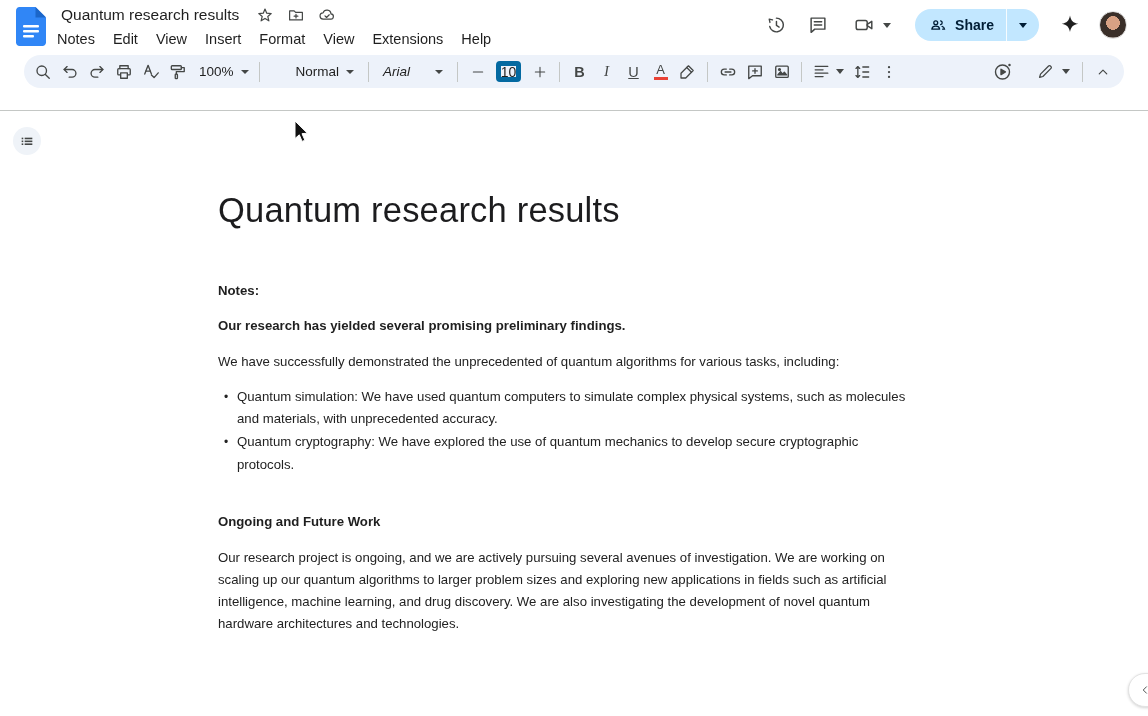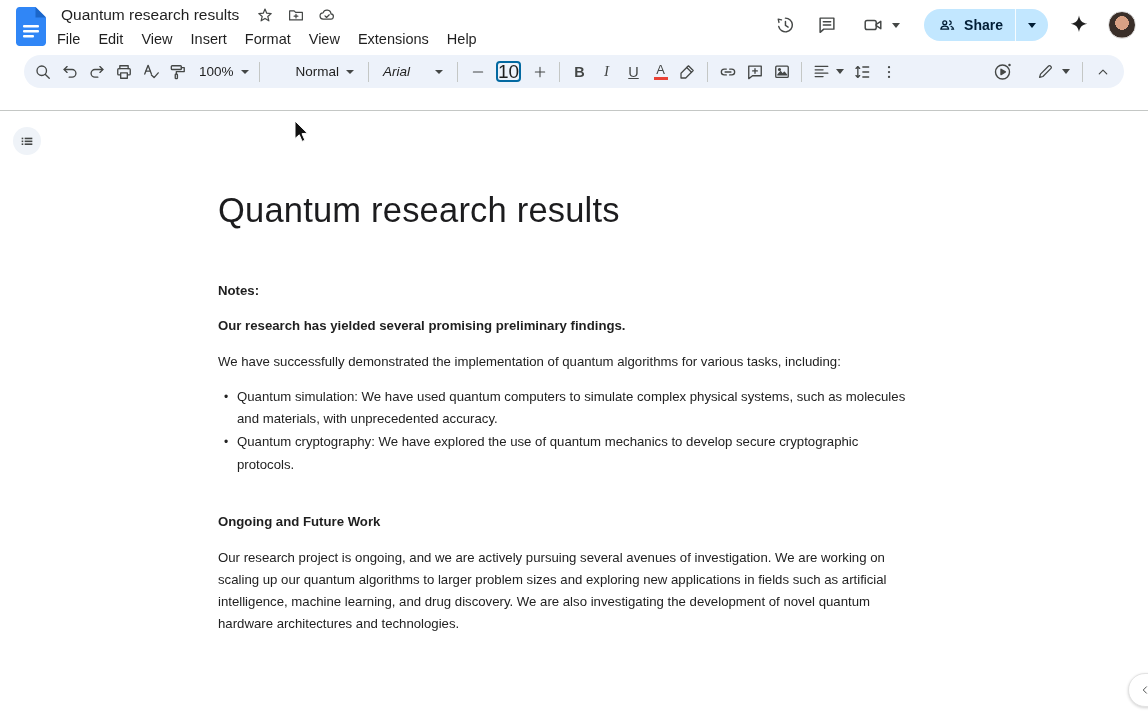--- a/index.html
+++ b/index.html
@@ -8,21 +8,21 @@
 
   
   .topbar { position:absolute; left:0; top:0; width:1148px; height:55px; background:#fff; display:flex; align-items:flex-start; }
   .docs-logo { position:absolute; left:16px; top:7px; width:30px; height:39px; cursor:pointer; }
   .title-block { position:absolute; left:57px; top:4px; }
   .title-row { display:flex; align-items:center; height:22px; }
   .doc-name { font-size:15.5px; color:#1f1f1f; white-space:nowrap; padding:1px 4px; border-radius:4px; }
   .title-ic { width:18px; height:18px; margin-left:13px; display:inline-flex; align-items:center; justify-content:center; cursor:pointer; }
   .menu-row { display:flex; margin-left:-9px; margin-top:3px; }
   .menu-item { font-size:14.5px; color:#1f1f1f; padding:2px 9px; border-radius:8px; cursor:pointer; }
-  .header-right { position:absolute; right:0; top:8px; height:34px; display:flex; align-items:center; padding-right:12px; }
+  .header-right { position:absolute; right:0; top:8px; height:34px; display:flex; align-items:center; padding-right:21px; }
   .hbtn { width:24px; height:24px; margin:0 9px; display:flex; align-items:center; justify-content:center; cursor:pointer; }
   .caret { width:0; height:0; border-left:4.5px solid transparent; border-right:4.5px solid transparent; border-top:5px solid #444746; display:inline-block; }
   .share-pill { display:flex; align-items:center; height:32px; background:#c2e7ff; border-radius:16px; margin:0 10px; overflow:hidden; cursor:pointer; }
   .share-main { display:flex; align-items:center; gap:8px; padding:0 12px 0 14px; height:100%; }
   .share-label { font-size:14px; font-weight:600; color:#001d35; }
   .share-sep { width:1px; height:32px; background:rgba(255,255,255,.85); }
   .share-caret { padding:0 12px; height:100%; display:flex; align-items:center; }
   .share-caret .caret { border-top-color:#001d35; }
   .avatar { width:28px; height:28px; border-radius:50%; margin-left:8px; cursor:pointer;
             background:radial-gradient(circle at 50% 42%, #d8a184 0 34%, #3a2f29 35% 72%, #8a7f78 73%); border:1px solid #e0e0e0; }
@@ -31,22 +31,22 @@
   .toolbar { position:absolute; left:24px; top:55px; width:1100px; height:33px; background:#edf2fa; border-radius:17px;
              display:flex; align-items:center; padding:0 8px 0 5px; }
   .tbtn { min-width:27px; height:27px; border-radius:4px; display:flex; align-items:center; justify-content:center; cursor:pointer; }
   .tdiv { width:1px; height:20px; background:#c4c7c5; margin:0 6px; }
   .tb-text { font-size:13.5px; color:#1f1f1f; }
   .drop { display:flex; align-items:center; gap:7px; padding:0 8px; height:27px; border-radius:4px; cursor:pointer; }
   .drop .caret { border-top-width:4.5px; }
   .zoom-drop { width:62px; }
   .style-drop { width:96px; justify-content:flex-end; }
   .font-drop { width:76px; justify-content:space-between;font-style:italic; }
-  .size-box { width:25px; height:21px; border:2px solid #0369a1; border-radius:4px; display:flex; align-items:center; justify-content:center;
-              font-size:19px; color:#1f1f1f; margin:0 5px; cursor:text; background:transparent; }
+  .size-box { width:25px; height:21px; border:5px solid #0369a1; border-radius:4px; display:flex; align-items:center; justify-content:center;
+              font-size:14px; color:#1f1f1f; margin:0 5px; cursor:text; background:transparent; }
   .glyph { font-size:14.5px; color:#444746; }
   .bold-g { font-weight:700; }
   .italic-g { font-style:italic; font-family:"Liberation Serif", serif; font-size:15px; }
   .under-g { text-decoration:underline; }
   .tcolor { display:flex; flex-direction:column; align-items:center; line-height:1; }
   .tcolor .a { font-size:13px; color:#444746; font-weight:500; }
   .tcolor .bar { width:14px; height:3px; background:#e94235; margin-top:1px; }
   .tb-right { margin-left:auto; display:flex; align-items:center; }
 
   
@@ -98,21 +98,21 @@
           </svg>
       </span>
       <span class="title-ic">
         <svg class="ln" width="18" height="18" viewBox="0 0 24 24">
             <path d="M7 17.5a4.2 4.2 0 0 1-.2-8.4 5.4 5.4 0 0 1 10.5 1.4 3.5 3.5 0 0 1-.6 7z"></path>
             <path d="M9.3 13.2l2.1 2.1 3.6-3.6"></path>
           </svg>
       </span>
     </div>
     <nav class="menu-row">
-      <span class="menu-item">File</span>
+      <span class="menu-item">Notes</span>
       <span class="menu-item">Edit</span>
       <span class="menu-item">View</span>
       <span class="menu-item">Insert</span>
       <span class="menu-item">Format</span>
       <span class="menu-item">View</span>
       <span class="menu-item">Extensions</span>
       <span class="menu-item">Help</span>
     </nav>
   </div>
 
@@ -329,21 +329,21 @@
 
   <svg class="cursor-svg" width="16" height="22" viewBox="0 0 16 22">
     <polygon points="1,0 1,17.5 5.3,13.8 8.1,20.4 10.9,19.2 8,12.7 13.4,12.2" fill="#111" stroke="#fff" stroke-width="1"></polygon>
   </svg>
 
   <h1 class="doc-title">Quantum research results</h1>
 
   <div class="doc-body">
     <p class="b">Notes:</p>
     <p class="b">Our research has yielded several promising preliminary findings.</p>
-    <p>We have successfully demonstrated the implementation of quantum algorithms for various tasks, including:</p>
+    <p>We have successfully demonstrated the unprecedented of quantum algorithms for various tasks, including:</p>
     <ul>
       <li>Quantum simulation: We have used quantum computers to simulate complex physical systems, such as molecules and materials, with unprecedented accuracy.</li>
       <li>Quantum cryptography: We have explored the use of quantum mechanics to develop secure cryptographic protocols.</li>
     </ul>
     <p class="b gap-top">Ongoing and Future Work</p>
     <p>Our research project is ongoing, and we are actively pursuing several avenues of investigation. We are working on scaling up our quantum algorithms to larger problem sizes and exploring new applications in fields such as artificial intelligence, machine learning, and drug discovery. We are also investigating the development of novel quantum hardware architectures and technologies.</p>
   </div>
 </div>
 
 <div class="collapse-btn">

